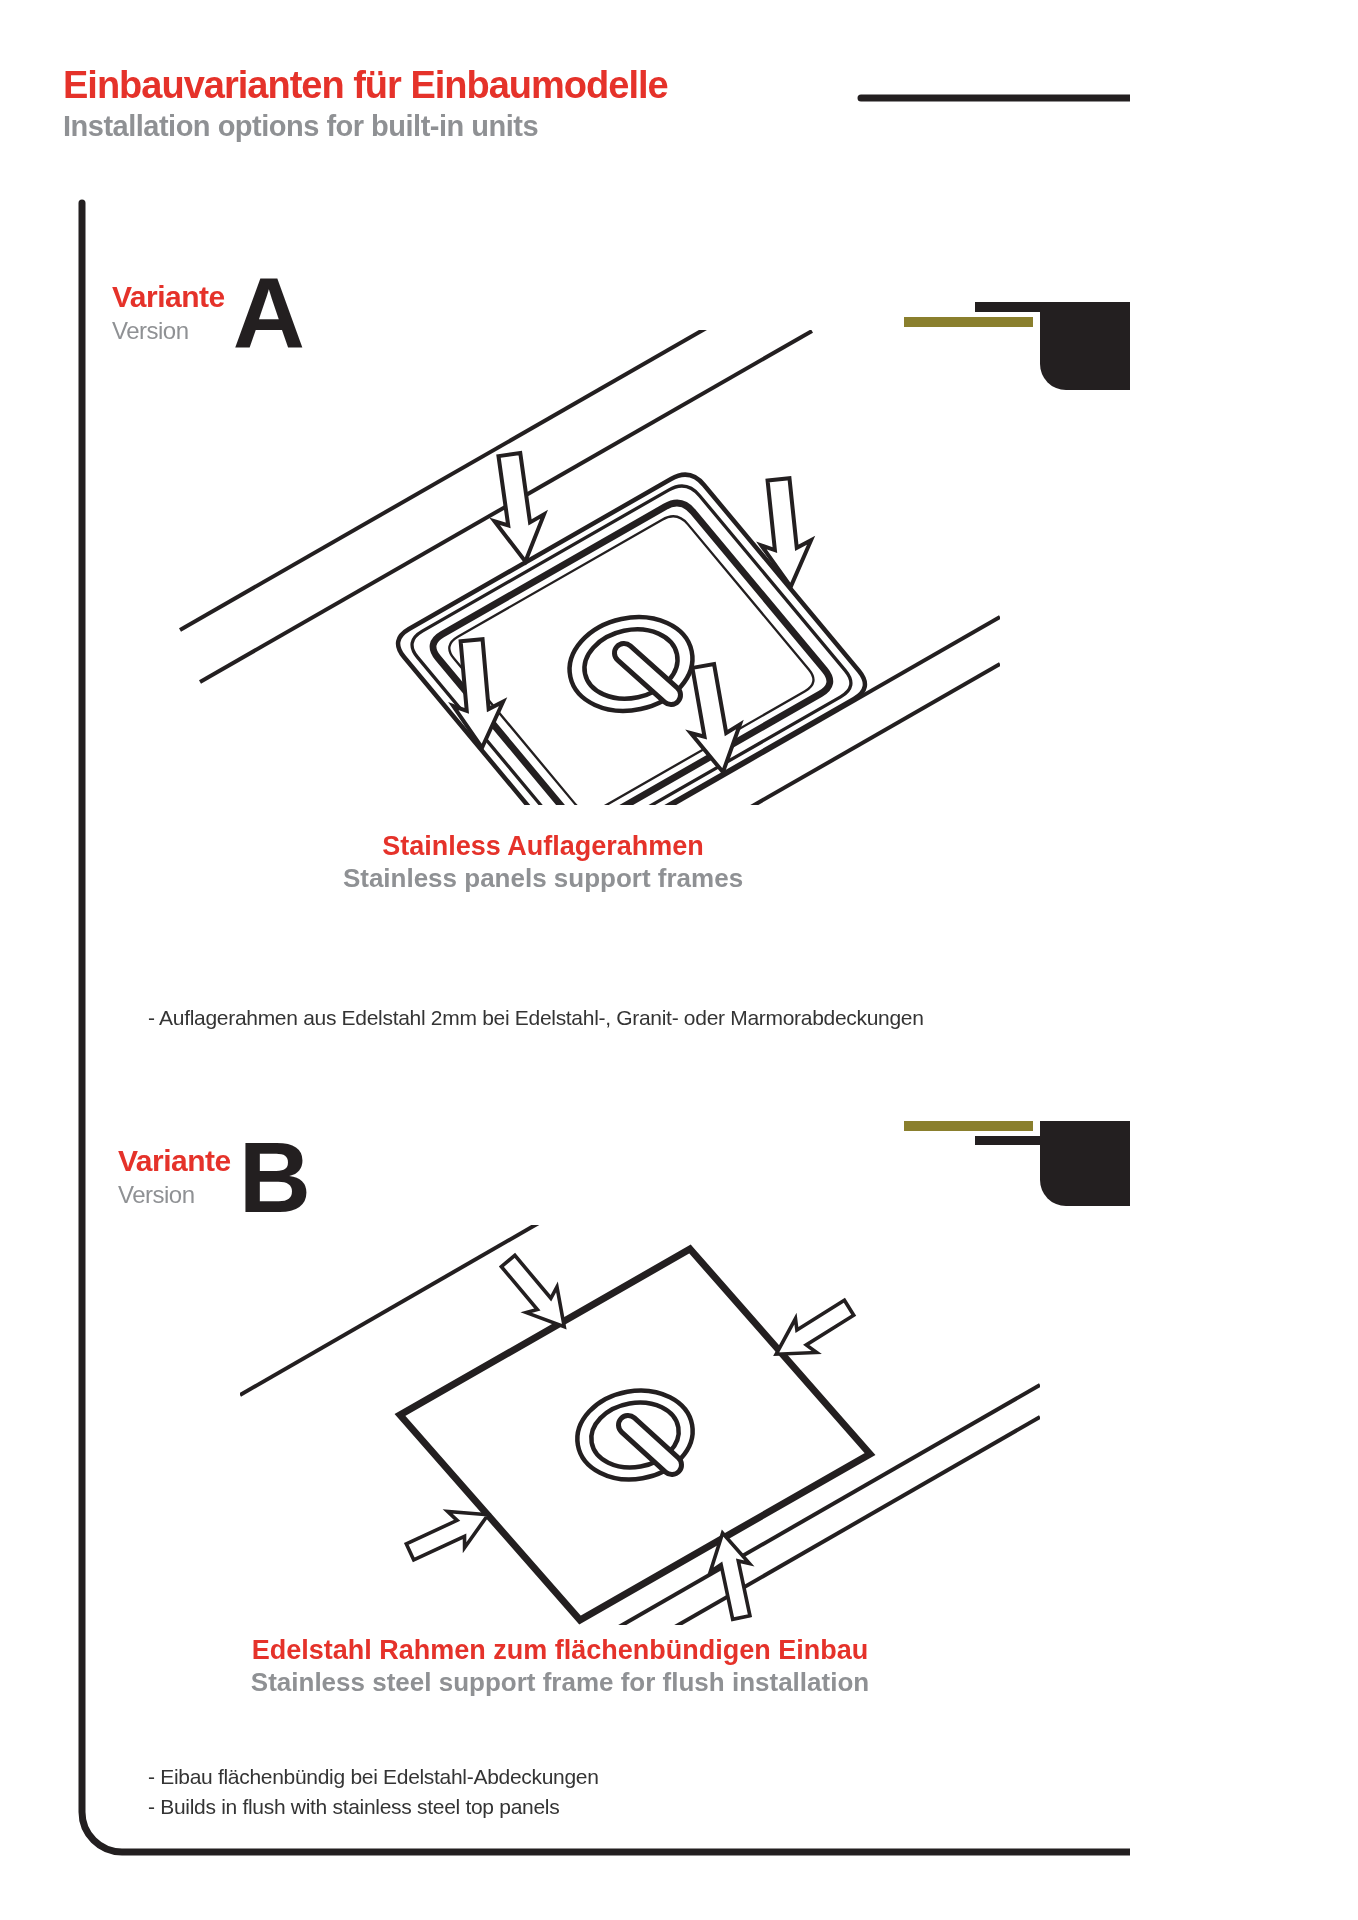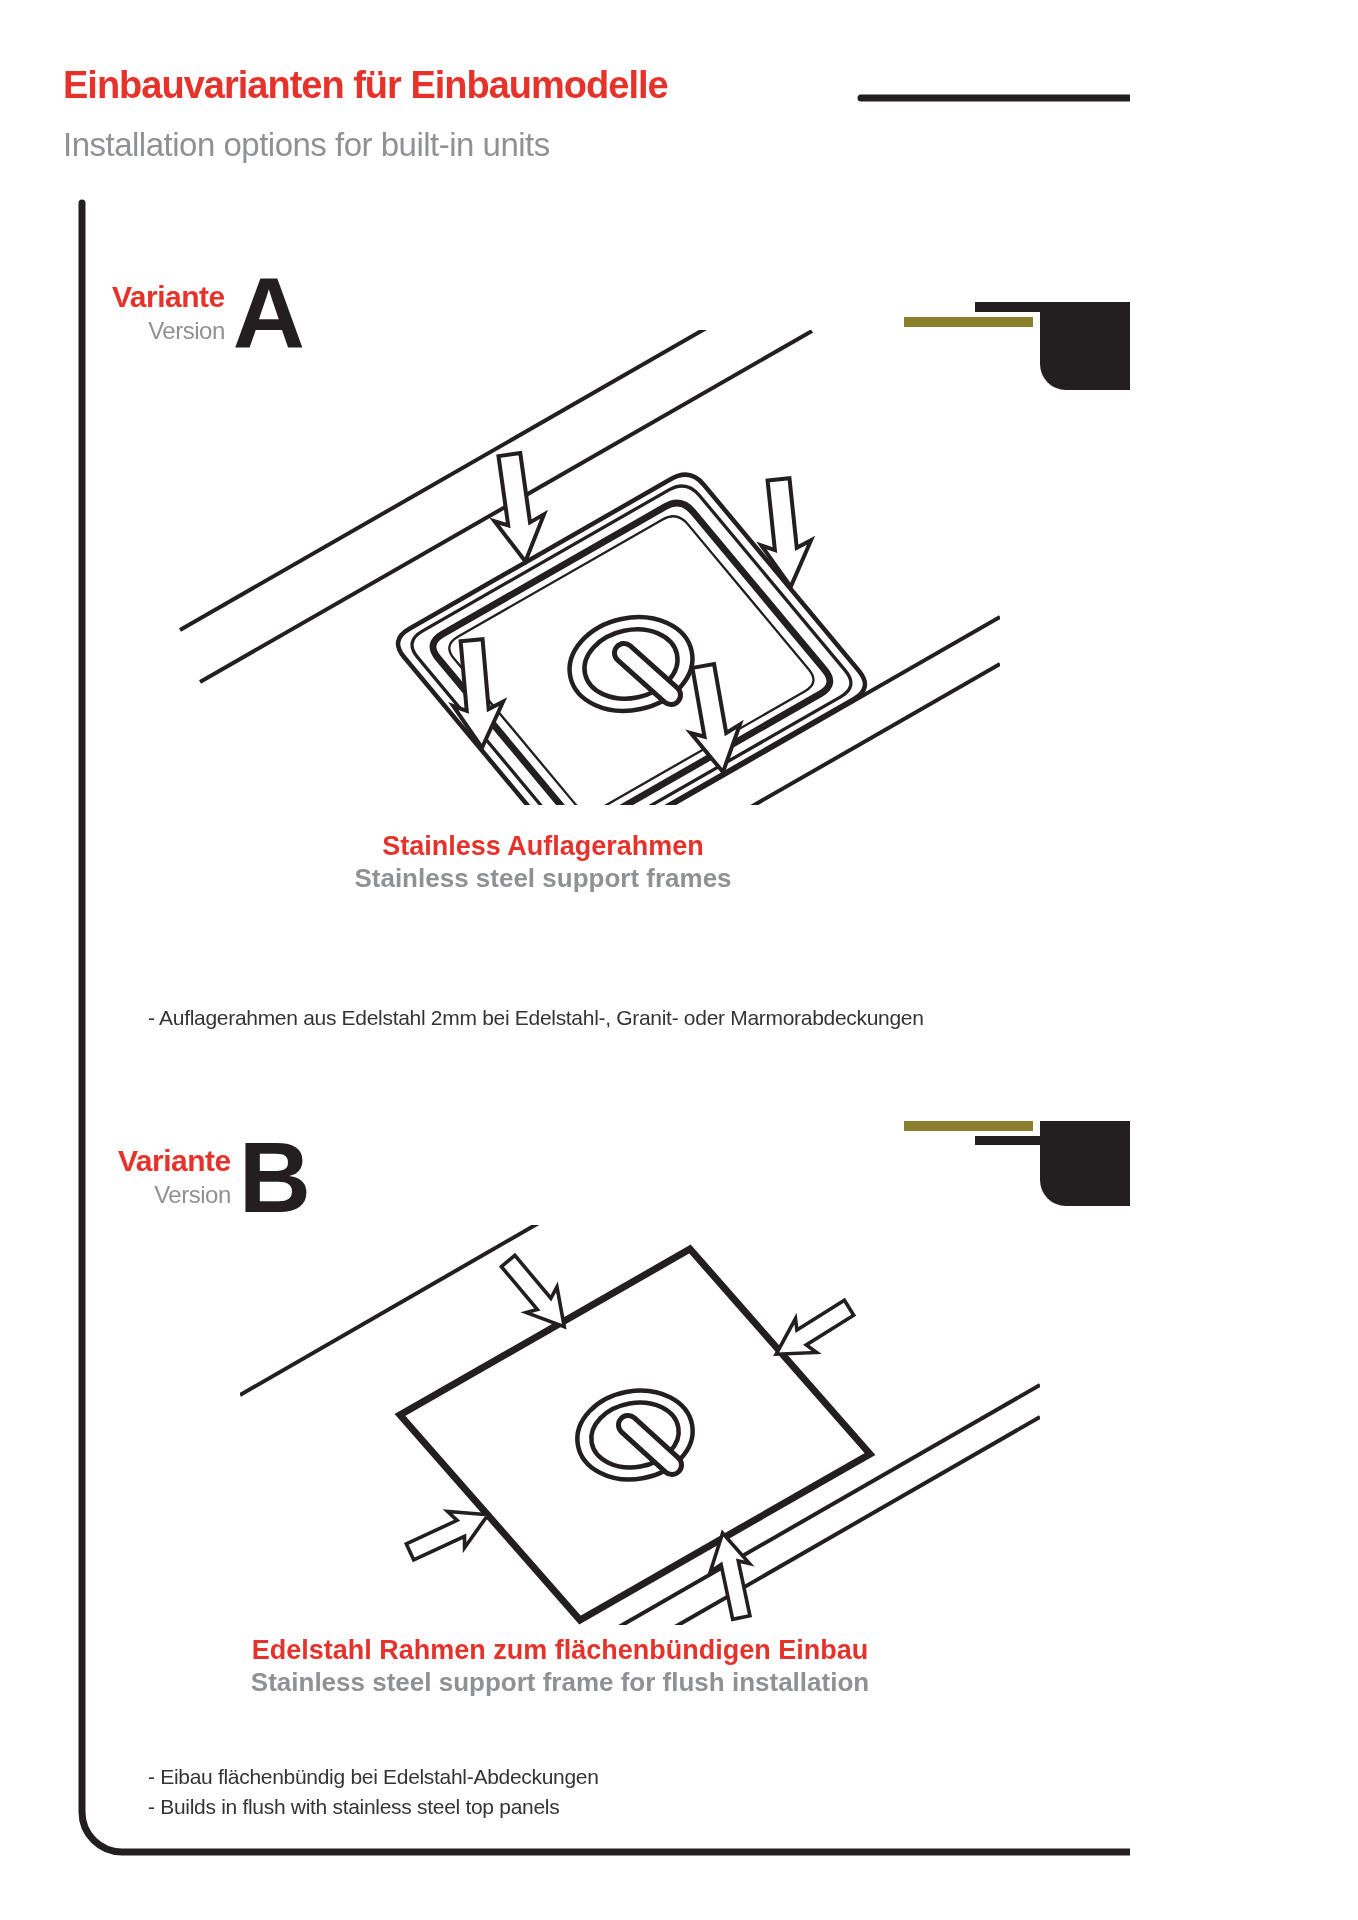--- a/index.html
+++ b/index.html
@@ -1,24 +1,24 @@
 <!DOCTYPE html>
 <html><head>
 <meta charset="utf-8">
 <style>
   html,body{margin:0;padding:0;background:#ffffff;}
   .page{position:relative;width:1130px;height:1920px;background:#fff;overflow:hidden;
         font-family:"Liberation Sans", sans-serif;color:var(--ink,#231f20);}
   .abs{position:absolute;}
   
   .title-de{font-size:38px;font-weight:bold;letter-spacing:-1px;color:var(--red,#e5322a);line-height:42px;}
-  .title-en{font-size:33px;font-weight:normal;letter-spacing:-0.5px;color:var(--gray,#8f9194);line-height:38px;margin-top:20px;}
+  .title-en{font-size:29px;font-weight:bold;letter-spacing:-0.5px;color:var(--gray,#8f9194);line-height:38px;margin-top:1px;}
   
   .variant-label{display:flex;align-items:flex-start;}
-  .vl-text{text-align:right;margin-top:6px;}
+  .vl-text{margin-top:6px;}
   .vl-de{font-size:30px;font-weight:bold;color:var(--red,#e5322a);line-height:34px;letter-spacing:-0.5px;}
   .vl-en{font-size:24px;font-weight:normal;color:var(--gray,#8f9194);line-height:34px;letter-spacing:-0.5px;}
   .vl-letter{font-size:100px;font-weight:bold;color:var(--ink,#231f20);line-height:78px;margin-left:8px;}
   
   .bar{position:absolute;}
   .bar.ink{background:var(--ink,#231f20);}
   .bar.olive{background:var(--olive,#8a7f2d);}
   .unit-body{position:absolute;background:var(--ink,#231f20);}
   .body-a{border-radius:7px 4px 4px 26px;}
   .body-b{border-radius:0 4px 4px 26px;}
@@ -86,21 +86,21 @@
     <g fill="#ffffff" stroke="#231f20" stroke-width="4">
       <use href="#hollow-arrow" transform="translate(368 186) rotate(-8)"></use>
       <use href="#hollow-arrow" transform="translate(635 211) rotate(-6)"></use>
       <use href="#hollow-arrow" transform="translate(327 372) rotate(-5)"></use>
       <use href="#hollow-arrow" transform="translate(564 397) rotate(-10)"></use>
     </g>
   </svg>
 
   <div class="abs caption" style="left:143px;top:830px;width:800px;">
     <div class="cap-de">Stainless Auflagerahmen</div>
-    <div class="cap-en">Stainless steel support frames</div>
+    <div class="cap-en">Stainless panels support frames</div>
   </div>
 
   <div class="abs notes" style="left:148px;top:1003px;">
     <div>- Auflagerahmen aus Edelstahl 2mm bei Edelstahl-, Granit- oder Marmorabdeckungen</div>
   </div>
 
   <div class="abs variant-label" style="left:118px;top:1138px;">
     <div class="vl-text">
       <div class="vl-de">Variante</div>
       <div class="vl-en">Version</div>

